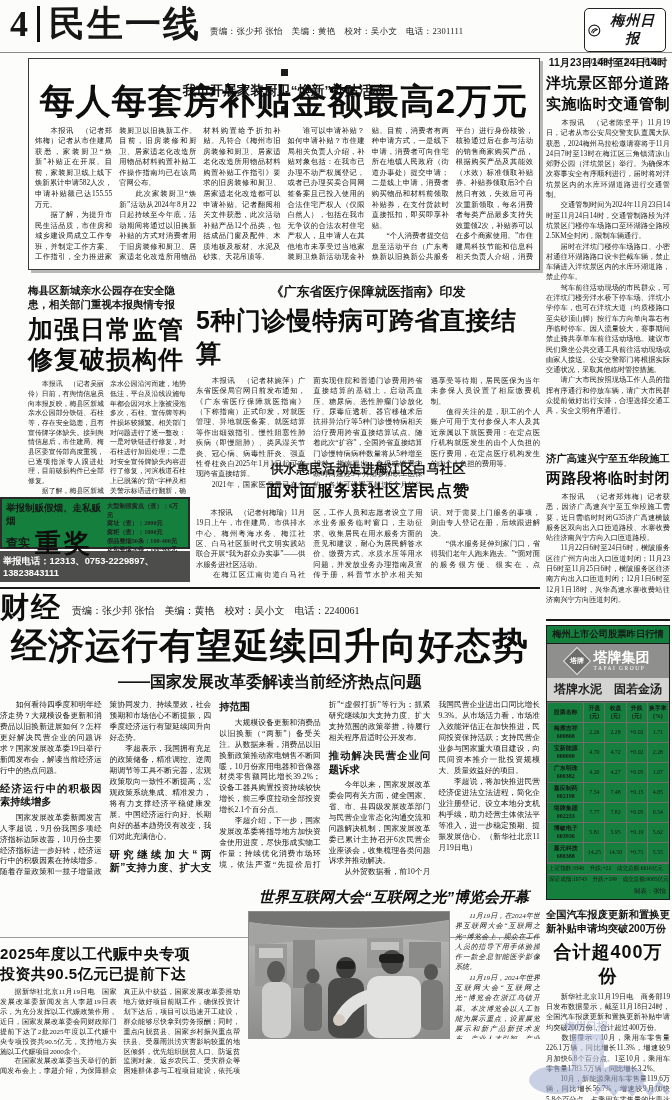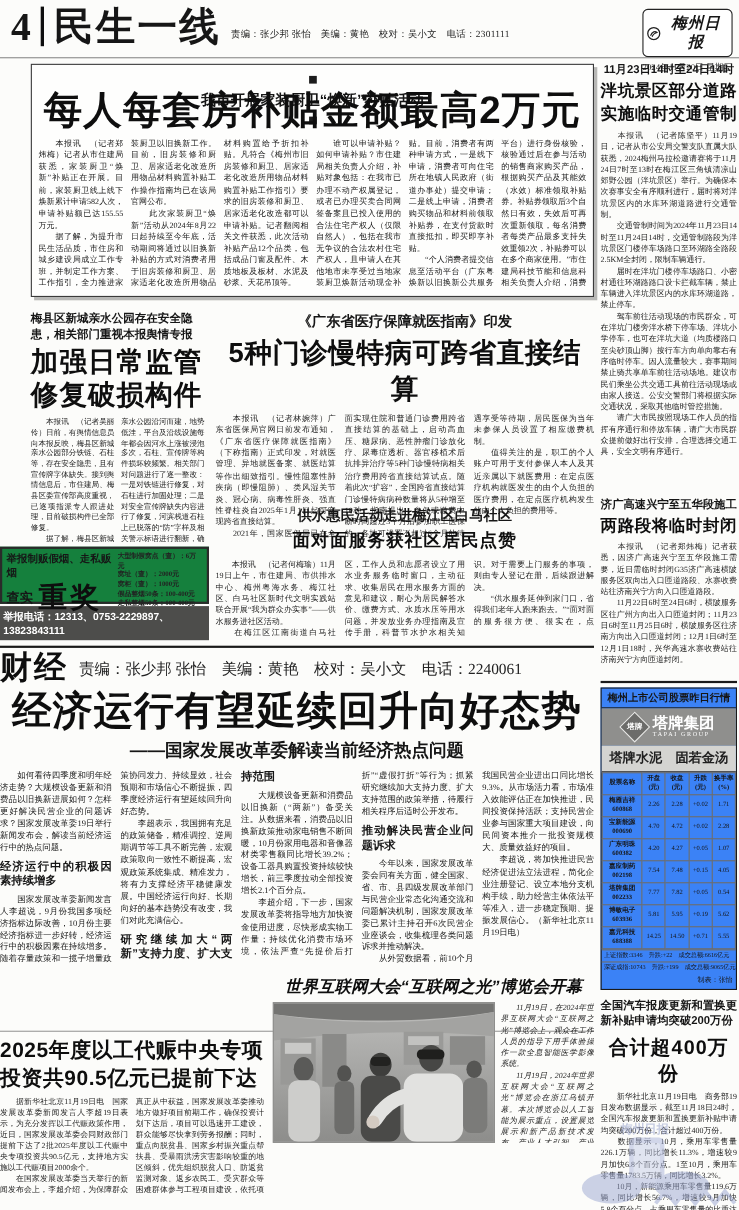--- a/index.html
+++ b/index.html
@@ -39,21 +39,21 @@
 
   
   .repair { position:absolute; left:28px; top:283px; width:158px; }
   .repair .kick { font-size:10.5px; line-height:1.35; }
   .repair .ttl { font-size:25px; line-height:1.18; margin:4px 0 5px; letter-spacing:1px; }
   .repair .btxt { column-count:2; column-gap:6px; height:122px; font-size:6.9px; line-height:1.4; }
 
   
   .medical { position:absolute; left:196px; top:283px; width:344px; }
   .medical .kick { text-align:center; font-size:13px; }
-  .medical .ttl { text-align:center; font-size:25px; margin:3px 0 6px; letter-spacing:0.5px; }
+  .medical .ttl { font-size:25px; margin:3px 0 6px; letter-spacing:0.5px; }
   .medical .btxt { column-count:3; column-gap:8px; height:118px; font-size:7.3px; line-height:1.42; }
 
   
   .water { position:absolute; left:196px; top:460px; width:344px; }
   .water .kick { text-align:center; font-size:13px; }
   .water .ttl { text-align:center; font-size:16px; margin:3px 0 6px; letter-spacing:1px; }
   .water .btxt { column-count:3; column-gap:8px; height:76px; font-size:7.3px; line-height:1.42; }
 
   
   .ad { position:absolute; left:0; top:497px; width:190px; }
@@ -64,31 +64,31 @@
   .ad-verify { font-weight:700; font-size:12px; }
   .ad-reward { font-family:"Liberation Sans",sans-serif; font-weight:900; font-size:26px; letter-spacing:3px; line-height:1; }
   .ad-details { flex:1; font-size:6.2px; line-height:1.4; font-weight:700; color:#222; }
   .ad-strip { margin-top:2px; background:#4d4d4b; color:#fff; font-family:"Liberation Sans",sans-serif; font-weight:900; font-size:9.3px; padding:4px 3px; }
 
   
   .rule-fin { position:absolute; left:0; top:587px; width:540px; border-top:2px solid #1a1a1a; }
   .finance { position:absolute; left:0; top:593px; width:540px; }
   .fin-head { display:flex; align-items:flex-end; gap:10px; }
   .fin-brand { font-family:"Liberation Sans",sans-serif; font-weight:900; font-size:29px; line-height:1; letter-spacing:2px; }
-  .fin-credits { font-size:14px; padding-bottom:4px; color:#222;text-align:right; }
+  .fin-credits { font-size:10px; padding-bottom:4px; color:#222;text-align:right; }
   .fin-title { text-align:center; font-size:36px; margin-top:3px; line-height:1.15; letter-spacing:1px; }
   .fin-sub { text-align:center; font-family:"Liberation Sans",sans-serif; font-weight:700; font-size:16px; margin:6px 0 7px; }
   .fin-body { column-count:5; column-gap:8px; height:230px; overflow:hidden; font-size:7.7px; line-height:1.42; text-align:justify; }
   .fin-body p { white-space:pre-line; margin:0; }
   .fin-body h4 { font-family:"Liberation Sans",sans-serif; font-size:10.3px; font-weight:900; margin:5px 0 4px; line-height:1.3; }
 
   
   .rule-bottom { position:absolute; left:0; top:937px; width:540px; border-top:1px solid #9a9a9a; }
   .labor { position:absolute; left:0; top:944px; width:240px; }
-  .labor .ttl { font-size:19px; line-height:1.3; letter-spacing:0.5px; }
+  .labor .ttl { font-size:15px; line-height:1.3; letter-spacing:0.5px; }
   .labor .btxt { margin-top:5px; column-count:2; column-gap:7px; height:98px; font-size:7.1px; line-height:1.4; }
 
   
   .expo { position:absolute; left:248px; top:888px; width:292px;font-style:italic; }
   .expo .ttl { text-align:center; font-size:15px; margin-bottom:4px; }
   .expo-row { display:flex; gap:5px; }
   .expo-photo { width:202px; height:128px; border:1px solid #8e8e8c; flex:0 0 auto; background:#a9a9a9; }
   .expo-cap { flex:1; font-size:7.1px; line-height:1.45; height:128px; }
 
   
@@ -98,21 +98,21 @@
   .traffic .btxt { margin-top:4px; font-size:7.2px; line-height:1.43; height:318px; }
 
   .expressway { position:absolute; left:546px; top:452px; width:124px; }
   .expressway .kick { text-align:center; font-size:10.3px; }
   .expressway .ttl { text-align:center; font-size:15px; margin:3px 0 4px; letter-spacing:0.5px; }
   .expressway .btxt { font-size:7.2px; line-height:1.43; height:118px; }
 
   .rule-r2 { position:absolute; left:546px; top:619px; width:124px; border-top:2px solid #1a1a1a; }
 
   
-  .stocks { position:absolute; left:546px; top:625px; width:124px; border:1.5px solid #1a1a1a; background:#3b82f6; }
+  .stocks { position:absolute; left:546px; top:625px; width:124px; border:1.5px solid #1a1a1a; background:#15803d; }
   .stk-head { font-family:"Liberation Sans",sans-serif; font-weight:900; font-size:9.3px; text-align:center; padding:2px 0; border-bottom:1px solid #1a1a1a; }
   .stk-logo { background:#8f8f8d; color:#fff; display:flex; align-items:center; justify-content:center; gap:7px; padding:6px 0 7px; }
   .diamond { width:20px; height:20px; background:#6c6c6a; border:1.5px solid #e8e8e6; transform:rotate(45deg); display:flex; align-items:center; justify-content:center; }
   .diamond span { transform:rotate(-45deg); font-size:7px; color:#fff; font-weight:700; }
   .stk-cn { font-family:"Liberation Sans",sans-serif; font-weight:900; font-size:14px; line-height:1.1; }
   .stk-en { font-size:5.5px; letter-spacing:1.5px; }
   .stk-slogan { background:#d4d4d1; color:#1f1f1f; font-family:"Liberation Sans",sans-serif; font-weight:900; font-size:12px; text-align:center; padding:3px 0; border-bottom:1px solid #444; }
   .stocks table { width:100%; border-collapse:collapse; font-size:5.9px; table-layout:fixed; }
   .stocks th, .stocks td { border:0.5px solid #6e6e6c; text-align:center; padding:2px 0; line-height:1.25; }
   .stocks th { font-weight:700; }

